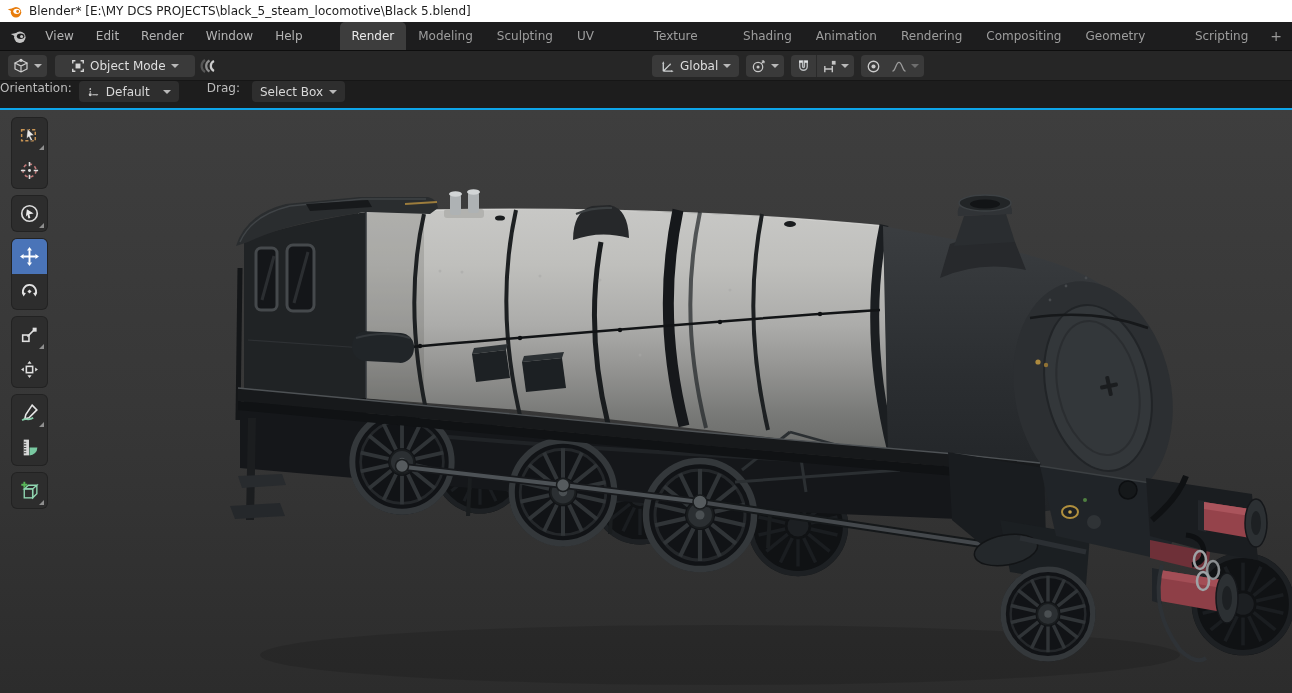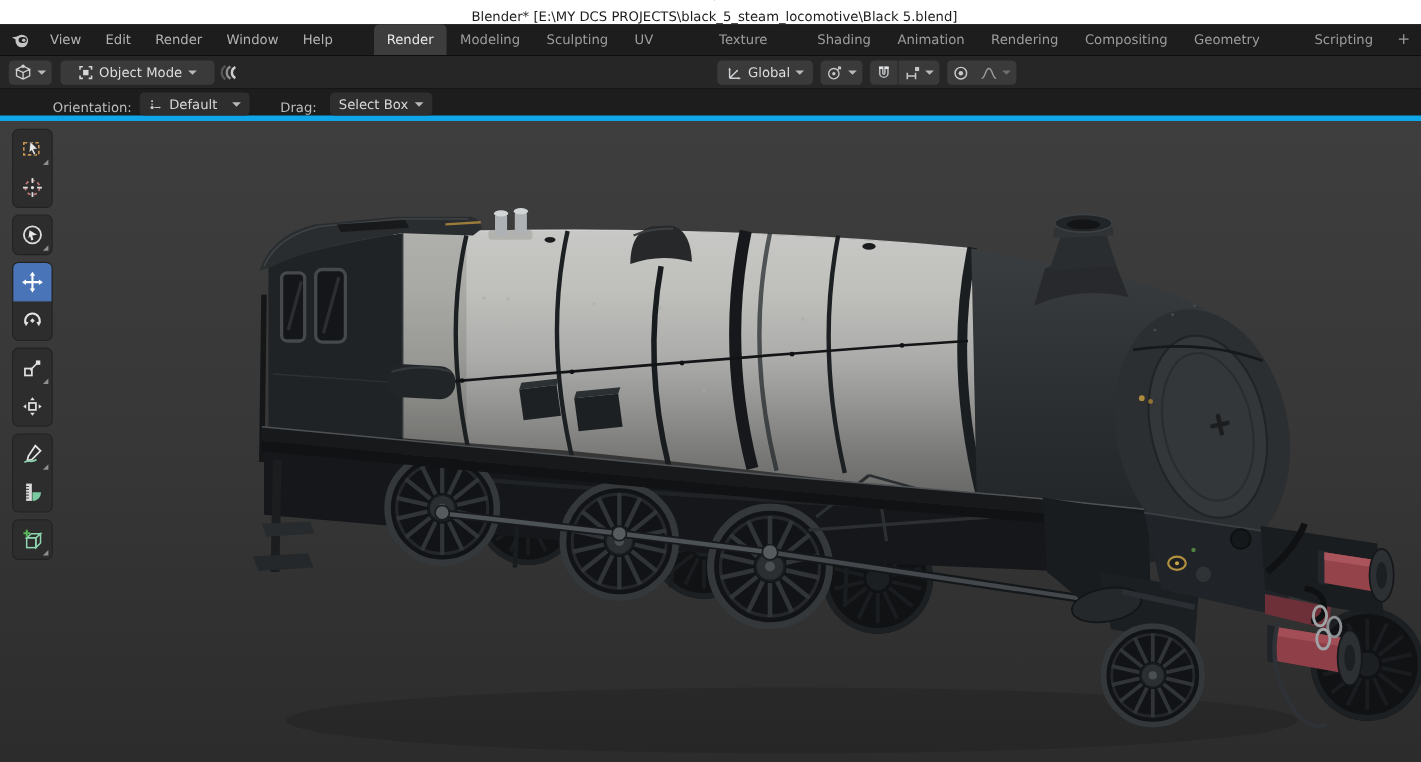--- a/index.html
+++ b/index.html
@@ -1,21 +1,21 @@
 <!DOCTYPE html>
 <html><head>
 <meta charset="utf-8">
 <style>
   * { box-sizing: border-box; margin: 0; padding: 0; }
   html,body { width:1292px; height:693px; overflow:hidden; background:#2e2e2e;
     font-family:"DejaVu Sans","Liberation Sans",sans-serif; }
 
   
   .titlebar { height:22px; background:#ffffff; display:flex; align-items:center;
-    padding-left:7px; gap:7px;flex-direction:column; }
+    padding-left:7px; gap:7px; }
   .titlebar .ttext { font-size:12px; color:#1c1c1c; white-space:nowrap; }
 
   
   .menubar { height:29px; background:#1d1d1e; display:flex; align-items:center;
     font-size:12px; color:#b4b4b4; border-bottom:1px solid #0e0e0e; }
   .menubar .blogo { margin:0 8px 0 10px; }
   .mitem { padding:0 11px; line-height:28px; cursor:default; }
   .tabs { display:flex; align-items:stretch; height:100%; margin-left:26px; }
   .tab { padding:0 12px; line-height:28px; color:#9e9e9e; }
   .tab.active { background:#3d3d3d; color:#e9e9e9; border-radius:5px 5px 0 0; }
@@ -31,22 +31,22 @@
   .chev { width:0; height:0; border-left:4px solid transparent;
     border-right:4px solid transparent; border-top:4px solid #b9b9b9; }
   .chev.dim { border-top-color:#6e6e6e; }
   .center-ctrls { position:absolute; left:652px; top:4px; display:flex; gap:7px; }
   .seg { display:flex; align-items:center; background:#3a3a3a; border-radius:4px;
     height:22px; }
   .seg > div { display:flex; align-items:center; padding:0 5px; height:100%; }
   .seg .sep { width:1px; padding:0; background:#2a2a2a; }
 
   
-  .hdr2 { height:29px; background:#1d1d1d; display:flex; align-items:flex-end;
-    padding-left:48px; font-size:12px; color:#bdbdbd; border-bottom:5px solid #0ea5e9; }
+  .hdr2 { height:29px; background:#1d1d1d; display:flex; align-items:flex-start;
+    font-size:12px; color:#bdbdbd; border-bottom:2px solid #0ea5e9; }
   .pill2 { background:#2e2e2e; border-radius:4px; height:21px; display:flex;
     align-items:center; padding:0 8px; gap:6px; color:#d8d8d8; }
 
   
   .viewport { height:583px; position:relative; }
   .scene { position:absolute; left:0; top:0; }
 
   
   .tools { position:absolute; left:12px; top:8px; display:flex;
     flex-direction:column; gap:8px; }

